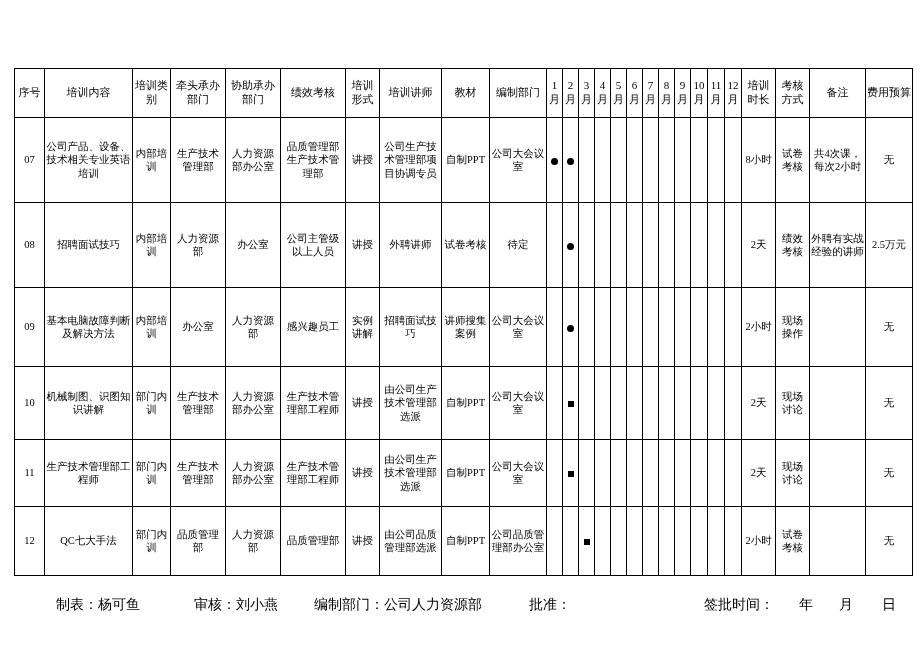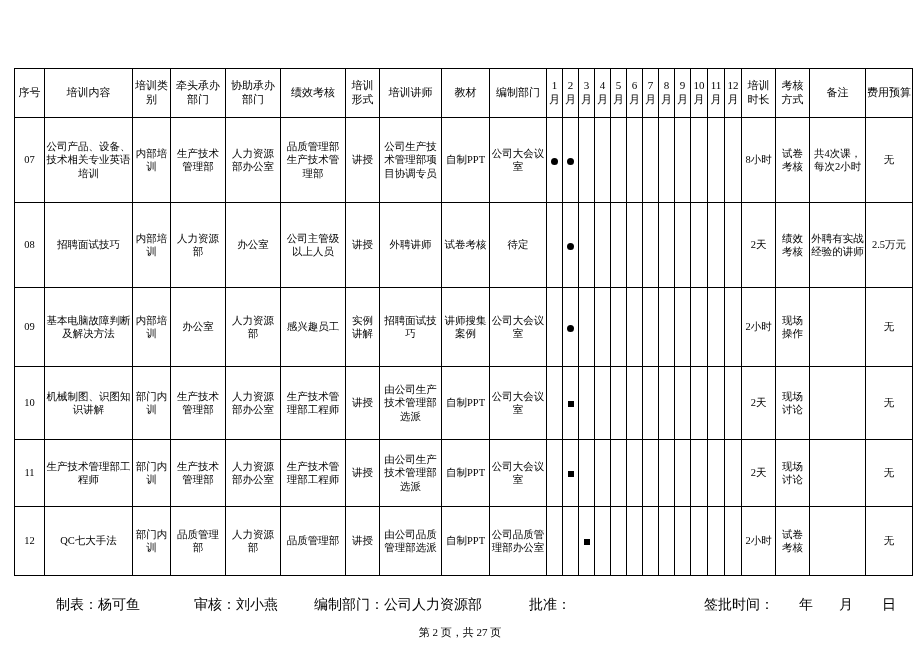--- a/index.html
+++ b/index.html
@@ -361,15 +361,14 @@
     <span class="f f-maker">制表：杨可鱼</span>
     <span class="f f-review">审核：刘小燕</span>
     <span class="f f-dept">编制部门：公司人力资源部</span>
     <span class="f f-approve">批准：</span>
     <span class="f f-time">签批时间：</span>
     <span class="f f-y">年</span>
     <span class="f f-m">月</span>
     <span class="f f-d">日</span>
   </div>
 
-  <div class="page-num">第 2 页，共 27 页</div>
 
 </div>
 
 </body></html>

